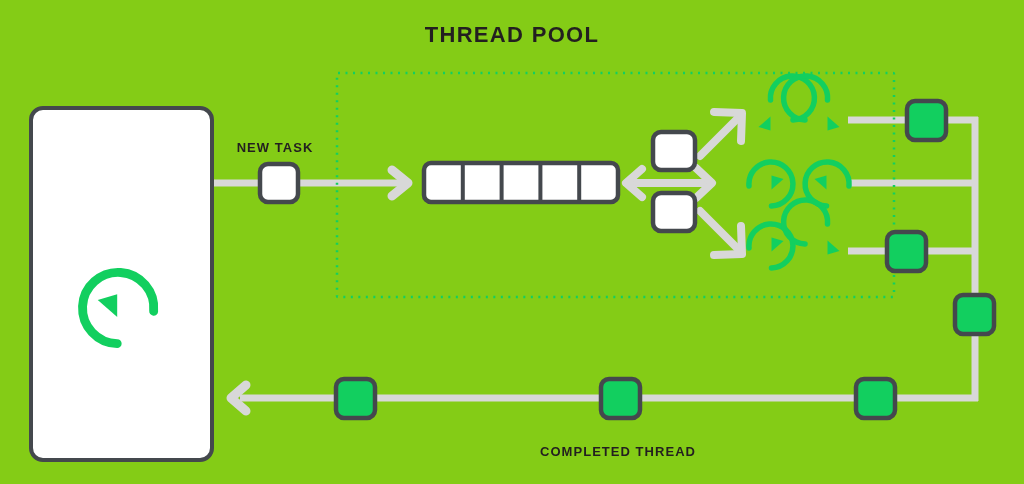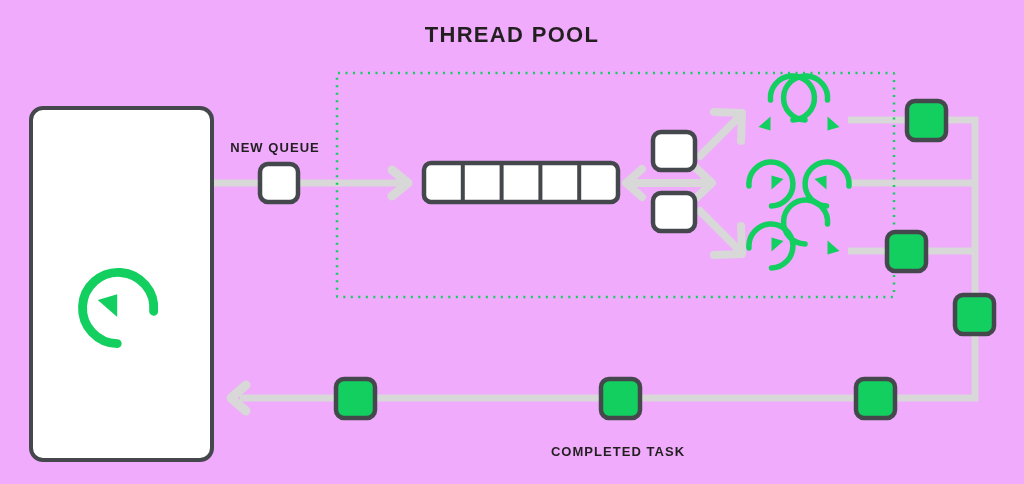--- a/index.html
+++ b/index.html
@@ -1,39 +1,39 @@
 <!DOCTYPE html>
 <html><head>
 <meta charset="utf-8">
 <style>
   html,body{margin:0;padding:0;background:#ffffff;}
   body{width:1024px;height:484px;overflow:hidden;
        font-family:"Liberation Sans","DejaVu Sans",sans-serif;}
-  #stage{position:relative;width:1024px;height:484px;background:#f0abfc;}
+  #stage{position:relative;width:1024px;height:484px;background:#84cc16;}
   svg.layer{position:absolute;left:0;top:0;width:1024px;height:484px;}
   .lbl{position:absolute;color:#231f20;font-weight:bold;letter-spacing:.08em;
        white-space:nowrap;text-align:center;}
   #title{font-size:22px;letter-spacing:.06em;left:0;width:1024px;top:22px;}
   #newtask{font-size:13px;left:195px;width:160px;top:140px;}
   #queuelbl{font-size:13px;left:441px;width:160px;top:138px;}
   #completed{font-size:13px;left:538px;width:160px;top:444px;}
   #wpline1{font-size:13px;left:30px;width:182px;top:211px;}
   #wpline2{font-size:13px;left:30px;width:182px;top:229px;}
 </style>
 </head>
 <body>
 
 <div id="stage">
 
   <div class="lbl" id="title">THREAD POOL</div>
 
-  <div class="lbl" id="newtask">NEW QUEUE</div>
+  <div class="lbl" id="newtask">NEW TASK</div>
 
 
-  <div class="lbl" id="completed">COMPLETED TASK</div>
+  <div class="lbl" id="completed">COMPLETED THREAD</div>
 
   <div class="lbl" id="wpline1">WORKER PROCESS</div>
   <div class="lbl" id="wpline2">EVENT CYCLE</div>
 
   <svg class="layer" viewBox="0 0 1024 484" xmlns="http://www.w3.org/2000/svg">
     <defs>
       <g id="cycle-ccw">
         <path d="M 22 -2 A 22 22 0 1 0 -0.5 -22" fill="none" stroke="#12cf5f" stroke-width="5.5" stroke-linecap="round"></path>
         <path d="M -12.5 5 L -0.5 -5.5 L -0.5 8.5 Z" fill="#12cf5f"></path>
       </g>

